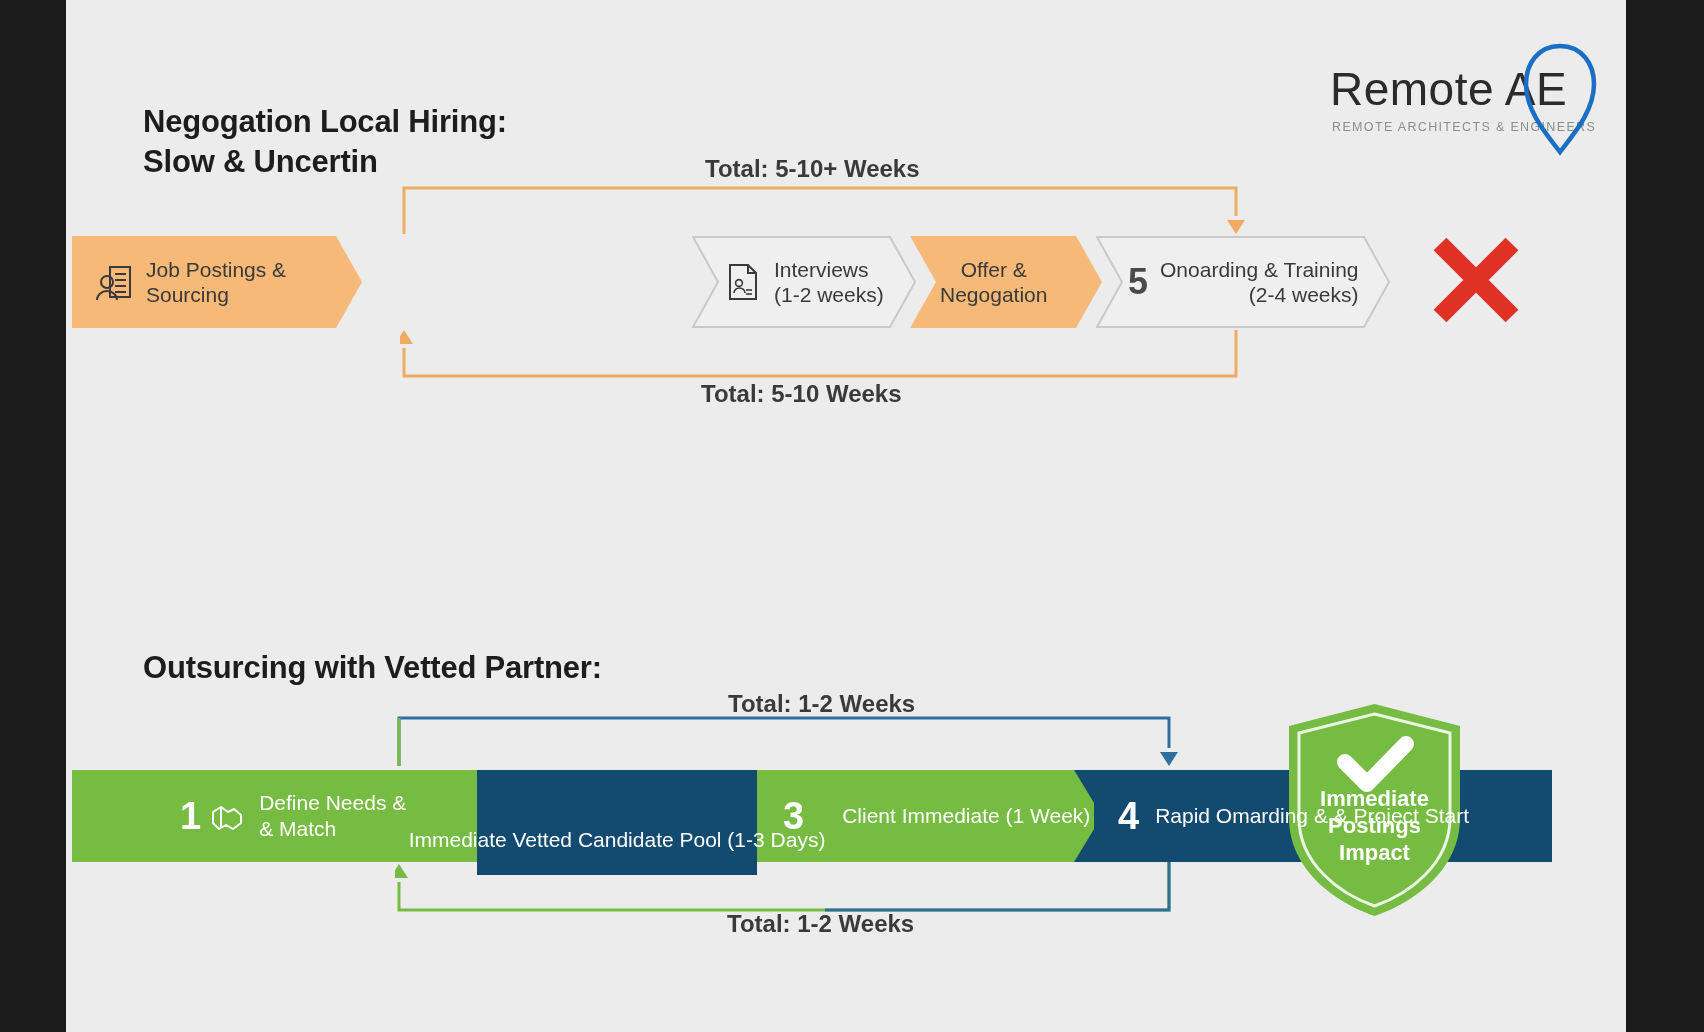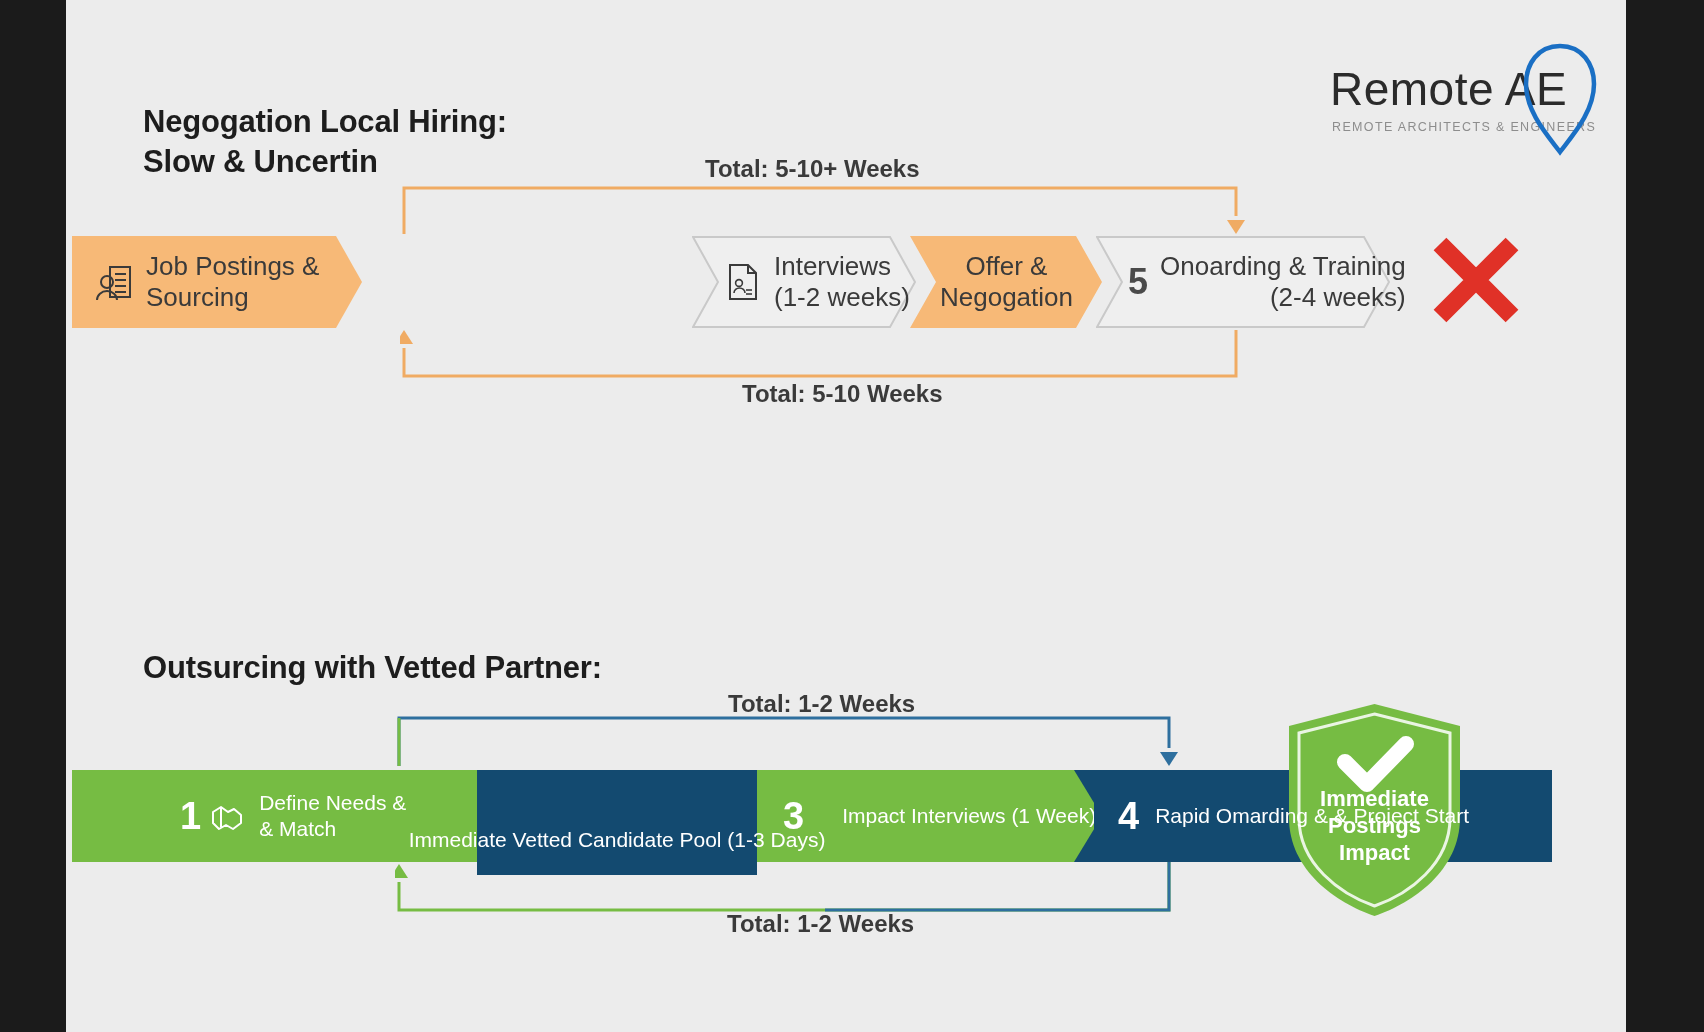--- a/index.html
+++ b/index.html
@@ -41,21 +41,21 @@
     line-height:1.28;letter-spacing:-0.2px;
   }
   #title-top{left:143px;top:102px;}
   #title-bottom{left:143px;top:648px;}
 
   
   .total-label{
     position:absolute;font-size:24px;color:#3a3a3a;white-space:nowrap;font-weight:bold;
   }
   #total-top-1{left:705px;top:155px;}
-  #total-top-2{left:742px;top:380px;}
+  #total-top-2{left:701px;top:380px;}
   #total-bot-1{left:728px;top:690px;}
   #total-bot-2{left:727px;top:910px;}
 
   
   #trad-row{position:absolute;left:72px;top:236px;height:92px;width:1355px;}
   .chev{
     position:absolute;top:0;height:92px;
     display:flex;align-items:center;
     box-sizing:border-box;
   }
@@ -75,21 +75,21 @@
   }
   .chev-outline .stroke{
     position:absolute;inset:0;
   }
   .chev .content{
     position:relative;z-index:3;
     display:flex;align-items:center;gap:12px;
     width:100%;height:100%;padding-left:22px;box-sizing:border-box;
   }
   .chev .txt{
-    font-size:26px;color:#3a3a3a;line-height:1.2;white-space:nowrap;
+    font-size:21px;color:#3a3a3a;line-height:1.2;white-space:nowrap;
   }
   .chev .txt .l2{display:block;}
   .step-num{
     font-size:36px;font-weight:bold;color:#4a4a4a;line-height:1;
   }
   .ic{width:40px;height:40px;flex:0 0 40px;}
 
   
   #t1{left:0px;width:290px;}
   #t2{left:287px;width:340px;}
@@ -279,21 +279,21 @@
           <span class="l2">Candidate Pool</span>
           <span class="l2">(1-3 Days)</span>
         </div>
       </div>
     </div>
 
     <div class="band" id="o3">
       <div class="content" style="padding-left:26px;gap:38px;">
         <div class="step-num-w">3</div>
         <div class="txt" style="text-align:center;">
-          <span>Impact Interviews</span>
+          <span>Client Immediate</span>
           <span class="l2">(1 Week)</span>
         </div>
       </div>
     </div>
 
     <div class="band" id="o4">
       <div class="content" style="padding-left:24px;gap:16px;">
         <div class="step-num-w">4</div>
         <div class="txt">
           <span>Rapid Omarding &amp;</span>

